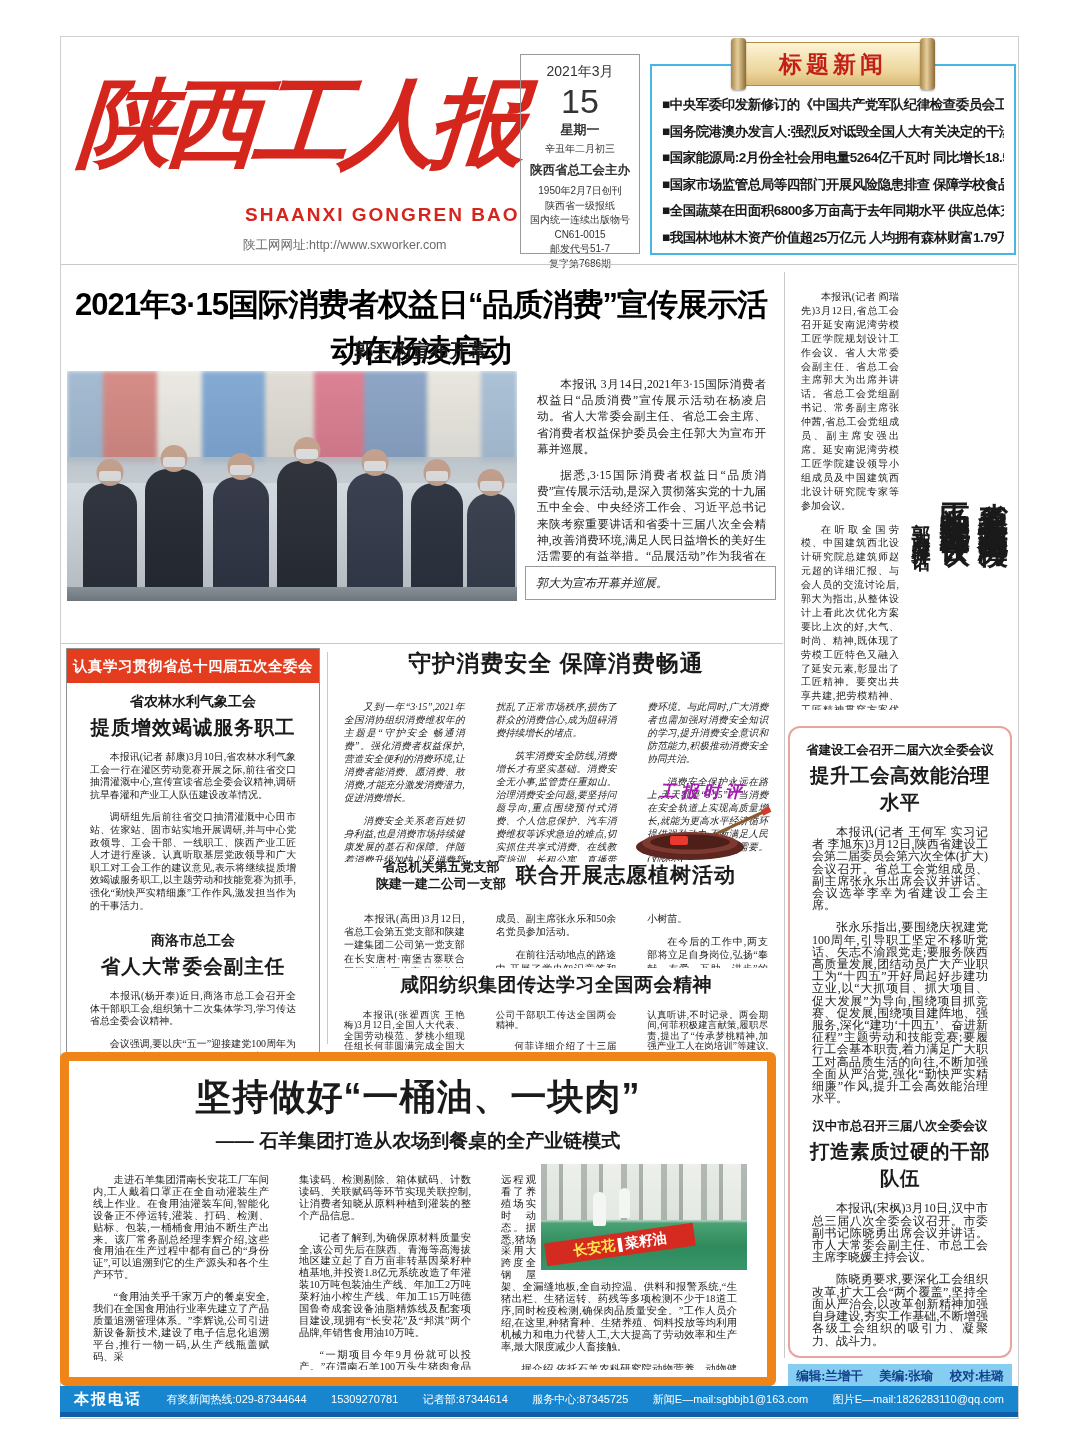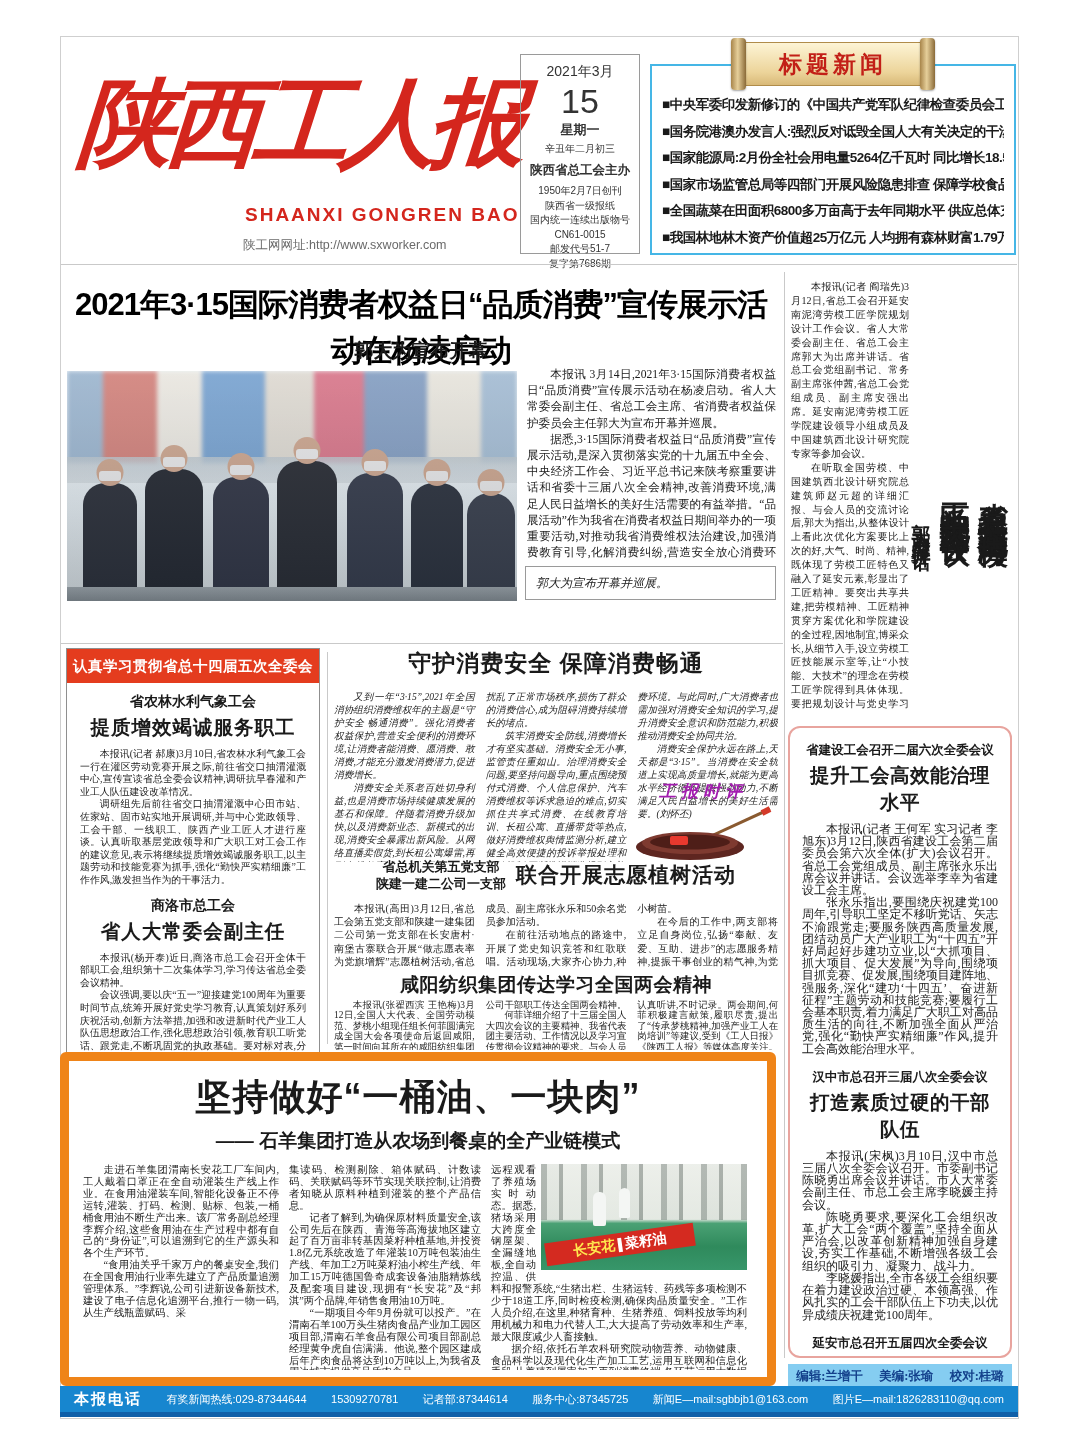--- a/index.html
+++ b/index.html
@@ -2,21 +2,21 @@
 <html><head>
 <meta charset="utf-8">
 <style>
   html,body{margin:0;padding:0;background:#e9e9e9;}
   .page{position:relative;width:1080px;height:1435px;background:#ffffff;margin:0 auto;
         font-family:"Liberation Serif","DejaVu Serif",serif;color:#1a1a1a;overflow:hidden;}
   .abs{position:absolute;}
   .frame{left:60px;top:36px;width:957px;height:1381px;border:1px solid #cfcfcf;}
   .hline{background:#c9c9c9;height:1px;}
   .vline{background:#c9c9c9;width:1px;}
-  p{margin:0;text-indent:2em;}
+  p{margin:10px;text-indent:2em;}
   p.cont{text-indent:0;}
   .sans{font-family:"Liberation Sans","DejaVu Sans",sans-serif;text-align:center;}
   
   .mast-title{left:78px;top:44px;width:445px;height:158px;color:#d4261d;
       font-size:96px;font-weight:bold;font-style:italic;letter-spacing:-8px;
       font-family:"DejaVu Serif",serif;line-height:158px;white-space:nowrap;transform:skewX(-4deg);}
   .mast-pinyin{left:245px;top:204px;color:#d4261d;font-weight:bold;font-size:19px;letter-spacing:2px;}
   .mast-web{left:243px;top:237px;color:#6a6a6a;font-size:12.5px;}
   
   .datebox{left:520px;top:54px;width:120px;height:200px;border:1px solid #9a9a9a;

